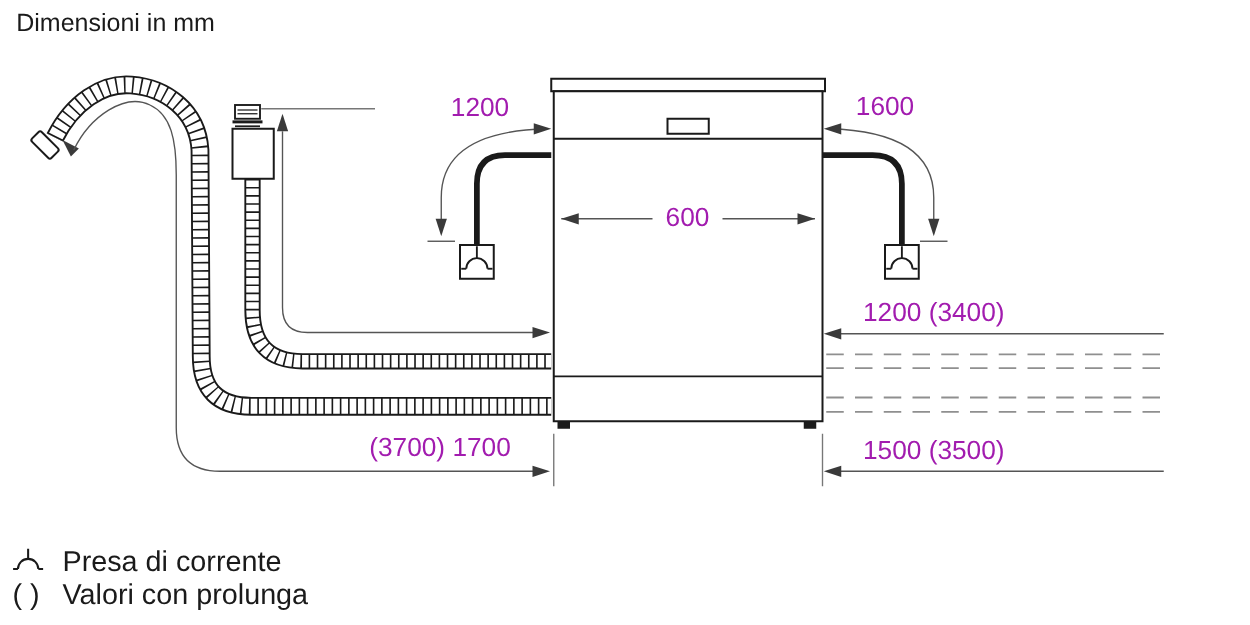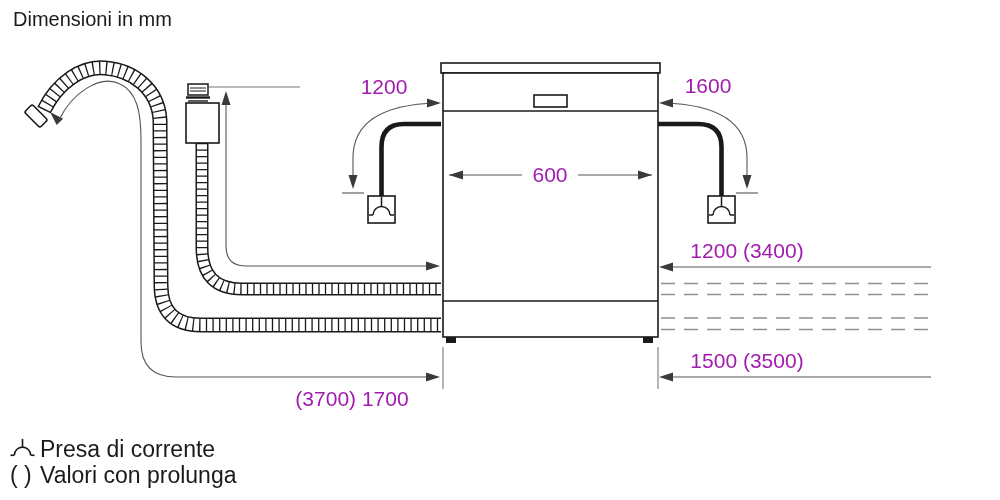--- a/index.html
+++ b/index.html
@@ -4,21 +4,21 @@
 <style>
   html,body{margin:0;padding:0;background:#fff;}
   #page{position:relative;width:1000px;height:500px;background:#fff;overflow:hidden;
         font-family:"Liberation Sans","DejaVu Sans",sans-serif;color:#1a1a1a;}
   .lbl{position:absolute;transform:translate(-50%,-50%);font-size:21px;white-space:nowrap;color:#a21caf;}
   #title{position:absolute;left:13px;top:8px;font-size:20px;color:#1a1a1a;}
   #diagram-svg{position:absolute;left:0;top:0;}
   #legend{position:absolute;left:10px;top:436px;font-size:23px;}
   .legend-row{display:flex;align-items:center;height:26px;}
   .legend-sym{display:inline-flex;width:30px;justify-content:flex-start;align-items:center;}
-  .legend-text{margin-left:0;}
+  .legend-text{margin-left:10px;}
 </style>
 </head>
 <body>
 
 <div id="page">
 
   <div id="title">Dimensioni in mm</div>
 
   <svg id="diagram-svg" width="1000" height="500" viewBox="0 0 1000 500">
 
@@ -132,21 +132,21 @@
       </g>
 
       <line x1="443" y1="347" x2="443" y2="389" stroke="#777"></line>
       <line x1="658" y1="347" x2="658" y2="389" stroke="#777"></line>
     </g>
   </svg>
 
   <div class="lbl" style="left:550px;top:175px;">600</div>
   <div class="lbl" style="left:384px;top:87px;">1200</div>
   <div class="lbl" style="left:708px;top:86px;">1600</div>
-  <div class="lbl" style="left:352px;top:359px;margin-top:40px;">(3700) 1700</div>
+  <div class="lbl" style="left:352px;top:359px;">(3700) 1700</div>
   <div class="lbl" style="left:747px;top:251px;">1200 (3400)</div>
   <div class="lbl" style="left:747px;top:361px;">1500 (3500)</div>
 
   <div id="legend">
     <div class="legend-row">
       <span class="legend-sym">
         <svg width="25" height="25" viewBox="0 0 26 26" fill="none" stroke="#1a1a1a" stroke-width="1.7">
           <line x1="13" y1="2" x2="13" y2="11"></line>
           <path d="M4.5,19 A8.5,8.5 0 0 1 21.5,19"></path>
           <line x1="0.5" y1="19" x2="4.5" y2="19"></line>

